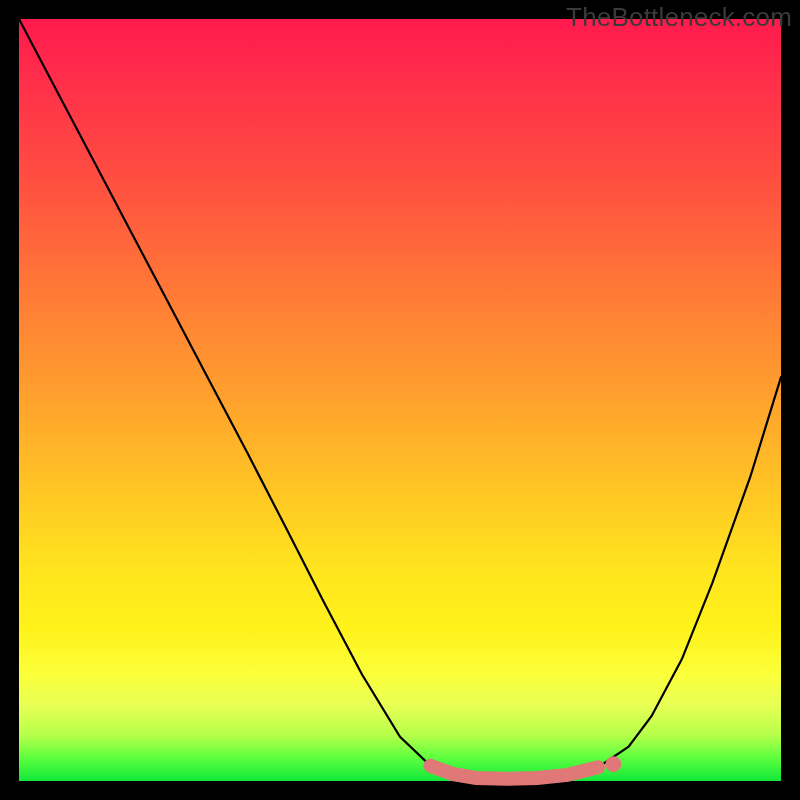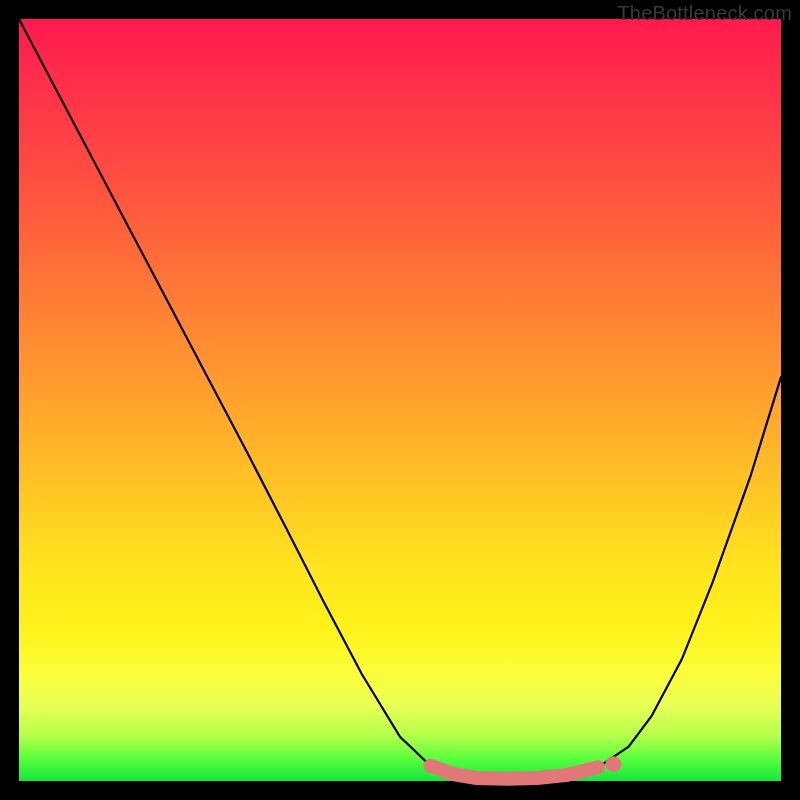--- a/index.html
+++ b/index.html
@@ -39,21 +39,21 @@
       #b6ff4a 94%,
       #5cff3e 97%,
       #12e83b 100%
     );
   }
   .watermark {
     position: absolute;
     top: 2px;
     right: 8px;
     color: #3a3a3a;
-    font-size: 20px;
+    font-size: 26px;
     font-weight: 500;
     letter-spacing: 0.2px;
     pointer-events: none;
   }
   svg.curve {
     position: absolute;
     left: 0;
     top: 0;
   }
 </style>

